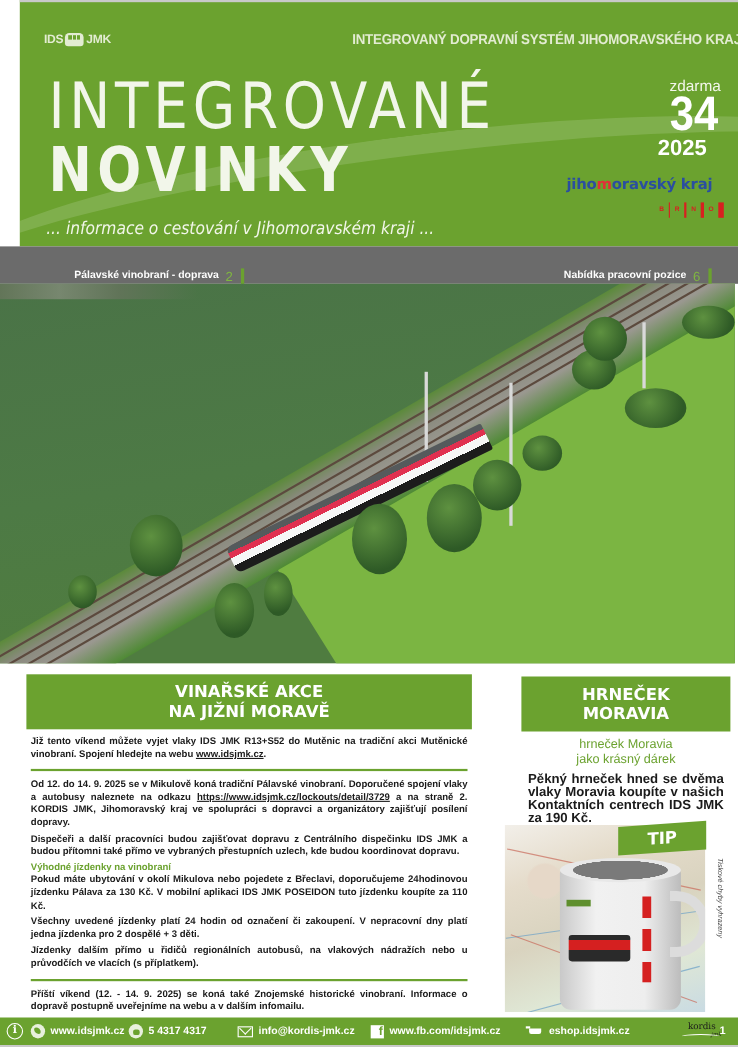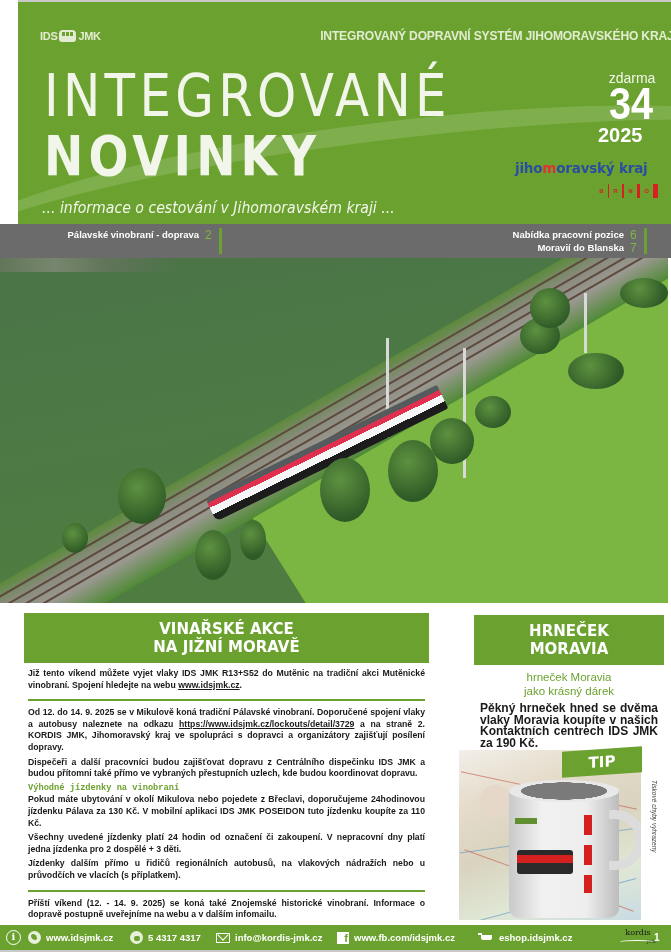--- a/index.html
+++ b/index.html
@@ -83,21 +83,21 @@
   .brno-logo .bar.w2 { width: 2px; }
   .brno-logo .bar.w3 { width: 3px; }
   .brno-logo .bar.w5 { width: 5px; }
 
   
   .nav-strip {
     position: absolute; left: 0; top: 224px; width: 671px; height: 34px;
     background: #6b6b6b;
   }
   .nav-col {
-    position: absolute; top: 4px; height: 26px;
+    position: absolute; top: 20px; height: 26px;
     border-right: 3px solid #6ba22f;
   }
   .nav-item {
     display: flex; justify-content: flex-end; align-items: center; height: 13px;
     font-family: "Liberation Sans", sans-serif; font-weight: bold; font-size: 9.5px; color: #ffffff;
   }
   .nav-item .pg {
     color: #7fb640; font-weight: normal; font-size: 12px; margin-left: 6px; width: 14px; text-align: left;
   }
   .nav-item .pg.wide { width: 22px; margin-left: 2px; }
@@ -154,21 +154,21 @@
     color: #ffffff; font-family: "DejaVu Sans", sans-serif; font-weight: bold; font-size: 15px; line-height: 18px;
   }
   .article-body {
     padding: 0 4px; margin-top: 5px;
     font-family: "Liberation Sans", sans-serif; font-size: 8.7px; line-height: 11.6px; color: #1a1a1a;
     font-weight: bold; text-align: justify;
   }
   .article-body p { margin-bottom: 3px; }
   .article-body a { color: #1a1a1a; text-decoration: underline; }
   .article-body .hr { height: 2px; background: #6ba22f; margin: 8px 0 6px 0; }
-  .article-body .sub { color: #6ba22f; font-weight: bold; margin-bottom: 0; font-family: Liberation Mono, monospace; }
+  .article-body .sub { color: #6ba22f; font-weight: bold; margin-bottom: 0; }
 
   
   .right-col { position: absolute; left: 454px; top: 615px; width: 190px; margin-left: 20px; }
   .side-banner {
     width: 190px; height: 50px; background: #6ba22f;
     display: flex; flex-direction: column; align-items: center; justify-content: center;
     color: #ffffff; font-family: "DejaVu Sans", sans-serif; font-weight: bold; font-size: 15px; line-height: 18px;
   }
   .side-sub {
     margin-top: 5px; text-align: center;
@@ -394,21 +394,21 @@
 <div class="disclaimer">Tiskové chyby vyhrazeny</div>
 
 <div class="footer">
   <div class="fitem" style="left:6px;">
     <span class="ficon info">i</span>
   </div>
   <div class="fitem" style="left:28px;">
     <span class="ficon globe"></span>
     <span>www.idsjmk.cz</span>
   </div>
-  <div class="fitem" style="left:130px;">
+  <div class="fitem" style="left:117px;">
     <span class="ficon phone"></span>
     <span>5 4317 4317</span>
   </div>
   <div class="fitem" style="left:216px;">
     <span class="ficon mail"></span>
     <span>info@kordis-jmk.cz</span>
   </div>
   <div class="fitem" style="left:337px;">
     <span class="ficon fb">f</span>
     <span>www.fb.com/idsjmk.cz</span>

